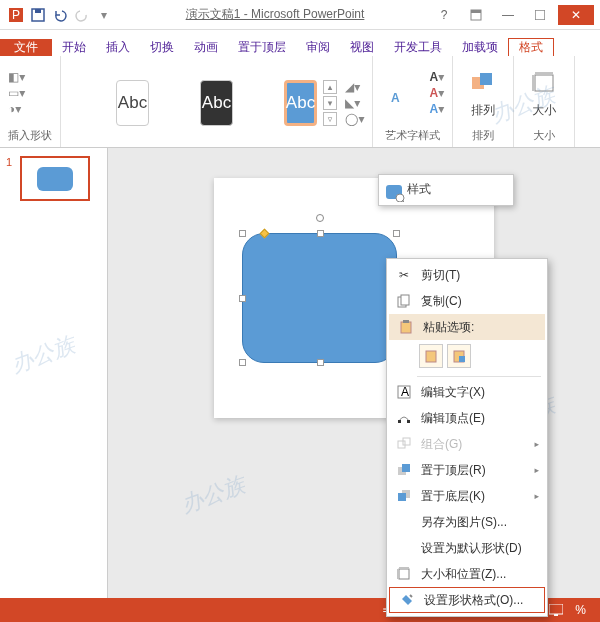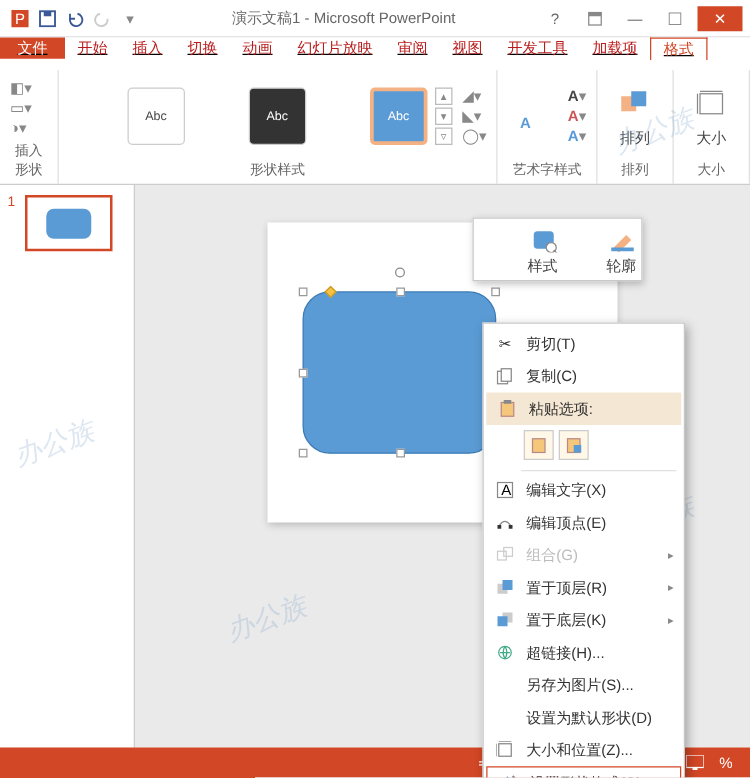--- a/index.html
+++ b/index.html
@@ -2,41 +2,41 @@
 <html><head>
 <meta charset="utf-8">
 <style>
 * { margin: 0; padding: 0; box-sizing: border-box; font-family: "Microsoft YaHei", "Segoe UI", sans-serif; font-size: 12px; }
 body { width: 600px; height: 622px; background: #fff; position: relative; overflow: hidden; }
 
 
 .titlebar { height: 30px; background: #fff; display: flex; align-items: center; border-bottom: 1px solid #ddd; }
 .qat { display: flex; gap: 2px; padding: 0 6px; align-items: center; }
 .qat-btn { width: 20px; height: 20px; display: flex; align-items: center; justify-content: center; }
-.title-text { flex: 1; text-align: center; color: #666; }
+.title-text { flex: 1; text-align: center; color: #666; text-decoration: underline; }
 .win-controls { display: flex; align-items: center; gap: 4px; padding-right: 6px; }
 .win-btn { width: 28px; height: 20px; display: flex; align-items: center; justify-content: center; color: #666; }
 .win-btn.close { background: #d24726; color: #fff; width: 36px; }
 
 
-.ribbon-tabs { height: 26px; background: #fff; display: flex; align-items: flex-start; text-decoration: underline; }
-.tab { padding: 0 10px; display: flex; align-items: center; color: #b91c1c; cursor: pointer; }
+.ribbon-tabs { height: 26px; background: #fff; display: flex; align-items: flex-end; }
+.tab { padding: 0 10px; display: flex; align-items: center; color: #4c1d95; cursor: pointer; }
 .tab.file { background: #d24726; color: #fff; padding: 0 14px; }
 .tab.context { color: #d24726; border: 1px solid #d24726; border-bottom: none; }
 
 
 .ribbon { height: 92px; background: #fff; border-bottom: 1px solid #ccc; display: flex; }
 .group { border-right: 1px solid #e0e0e0; padding: 4px 8px 2px 8px; display: flex; flex-direction: column; }
 .group-body { flex: 1; display: flex; align-items: center; gap: 4px; }
 .group-label { font-size: 11px; color: #666; text-align: center; padding: 2px 0; }
 
 .big-btn { width: 44px; display: flex; flex-direction: column; align-items: center; gap: 3px; color: #444; }
 .big-btn .ico { width: 32px; height: 32px; display: flex; align-items: center; justify-content: center; }
 
-.style-swatch { width: 46px; height: 46px; border: 1px solid #ccc; border-radius: 4px; display: flex; align-items: center; justify-content: center; font-size: 10px; margin-left: 47px; }
+.style-swatch { width: 33px; height: 46px; border: 1px solid #ccc; border-radius: 4px; display: flex; align-items: center; justify-content: center; font-size: 17px; margin-left: 47px; }
 .style-swatch.s1 { background: #fff; color: #444; }
 .style-swatch.s2 { background: #333; color: #fff; }
 .style-swatch.s3 { background: #5b9bd5; color: #fff; border: 3px solid #f4b183; }
 .gallery-expand { width: 14px; display: flex; flex-direction: column; gap: 2px; margin-left: 2px; }
 .gallery-expand div { height: 14px; border: 1px solid #bbb; font-size: 9px; display: flex; align-items: center; justify-content: center; color: #888; }
 
 
 .workspace { position: absolute; top: 148px; left: 0; right: 0; bottom: 24px; display: flex; background: #eaeaea; }
 .thumb-panel { width: 108px; background: #fff; border-right: 1px solid #ccc; padding: 8px 6px; }
 .thumb-item { display: flex; gap: 4px; }
@@ -54,21 +54,21 @@
 .handle.br { right: -4px; bottom: -4px; }
 .handle.tm { left: 50%; top: -4px; margin-left: -3px; }
 .handle.bm { left: 50%; bottom: -4px; margin-left: -3px; }
 .handle.ml { left: -4px; top: 50%; margin-top: -3px; }
 .handle.mr { right: -4px; top: 50%; margin-top: -3px; }
 .rot { position: absolute; left: 50%; top: -20px; margin-left: -4px; width: 8px; height: 8px; border: 1px solid #888; border-radius: 50%; background: #fff; }
 .rad-handle { position: absolute; left: 18px; top: -4px; width: 7px; height: 7px; background: #f6c246; border: 1px solid #c89a1f; transform: rotate(45deg); }
 
 
 .mini-toolbar { position: absolute; left: 378px; top: 174px; width: 136px; background: #fff; border: 1px solid #c8c8c8; box-shadow: 1px 2px 6px rgba(0,0,0,0.25); display: flex; padding: 6px 4px 2px 4px; z-index: 10; }
-.mini-item { flex: 1; display: flex; flex-direction: column; align-items: flex-end; gap: 2px; font-size: 11px; color: #444; }
+.mini-item { flex: 1; display: flex; flex-direction: row; align-items: flex-start; gap: 2px; font-size: 11px; color: #444; }
 .mini-ico { width: 22px; height: 22px; display: flex; align-items: center; justify-content: center; }
 
 
 .context-menu { position: absolute; left: 386px; top: 258px; width: 162px; background: #fff; border: 1px solid #c8c8c8; box-shadow: 2px 3px 8px rgba(0,0,0,0.3); z-index: 11; padding: 3px 0; }
 .menu-item { height: 26px; display: flex; align-items: center; padding: 0 8px; gap: 8px; color: #333; cursor: pointer; }
 .menu-item.disabled { color: #bbb; }
 .menu-item.header { font-weight: normal; background: #f4e7d4; margin: 0 2px; }
 .menu-item.last { border: 1px solid #d24726; margin: 0 2px; }
 .menu-ico { width: 18px; height: 18px; display: flex; align-items: center; justify-content: center; flex-shrink: 0; }
 .menu-sep { height: 1px; background: #e0e0e0; margin: 2px 6px 2px 30px; }
@@ -133,21 +133,21 @@
     <div class="win-btn close">✕</div>
   </div>
 </div>
 
 <div class="ribbon-tabs">
   <div class="tab file">文件</div>
   <div class="tab">开始</div>
   <div class="tab">插入</div>
   <div class="tab">切换</div>
   <div class="tab">动画</div>
-  <div class="tab">幻灯片放映</div>
+  <div class="tab">置于顶层</div>
   <div class="tab">审阅</div>
   <div class="tab">视图</div>
   <div class="tab">开发工具</div>
   <div class="tab">加载项</div>
   <div class="tab context">格式</div>
 </div>
 
 <div class="ribbon">
   <div class="group">
     <div class="group-body">
@@ -169,21 +169,20 @@
         <div>▴</div>
         <div>▾</div>
         <div>▿</div>
       </div>
       <div style="display:flex;flex-direction:column;gap:2px;margin-left:4px;color:#888;font-size:10px;">
         <div>◢▾</div>
         <div>◣▾</div>
         <div>◯▾</div>
       </div>
     </div>
-    <div class="group-label">形状样式</div>
   </div>
 
   <div class="group">
     <div class="group-body">
       <div class="big-btn">
         <div class="ico">
             <svg width="28" height="26">
               <text x="2" y="22" font-size="24" font-weight="bold" fill="#5b9bd5">A</text>
             </svg>
           </div>
@@ -259,29 +258,20 @@
   <div class="mini-item">
     <div class="mini-ico">
         <svg width="22" height="20">
           <rect x="3" y="3" width="16" height="14" rx="3" fill="#5b9bd5"></rect>
           <circle cx="17" cy="16" r="4" fill="#fff" stroke="#888"></circle>
           <path d="M19 18 L22 21" stroke="#888"></path>
         </svg>
       </div>
     <span>样式</span>
   </div>
-  <div class="mini-item">
-    <div class="mini-ico">
-        <svg width="22" height="20">
-          <path d="M4 16 L14 6 L18 10 L8 20" fill="#f4b183"></path>
-          <rect x="2" y="16" width="18" height="3" fill="#5b9bd5"></rect>
-        </svg>
-      </div>
-    <span>轮廓</span>
-  </div>
 </div>
 
 <div class="context-menu">
   <div class="menu-item">
     <div class="menu-ico">✂</div>
     <span>剪切(T)</span>
   </div>
   <div class="menu-item">
     <div class="menu-ico">
         <svg width="14" height="14">
@@ -355,29 +345,20 @@
   </div>
   <div class="menu-item">
     <div class="menu-ico">
         <svg width="14" height="14">
           <rect x="5" y="1" width="8" height="8" fill="#ccc"></rect>
           <rect x="1" y="4" width="8" height="8" fill="#5b9bd5"></rect>
         </svg>
       </div>
     <span>置于底层(K)</span>
     <span class="menu-arrow">▸</span>
-  </div>
-  <div class="menu-item">
-    <div class="menu-ico">
-        <svg width="14" height="14">
-          <circle cx="7" cy="7" r="5" fill="none" stroke="#4a8"></circle>
-          <path d="M3 7 L11 7 M7 2 Q10 7 7 12 M7 2 Q4 7 7 12" fill="none" stroke="#4a8"></path>
-        </svg>
-      </div>
-    <span>超链接(H)...</span>
   </div>
   <div class="menu-item">
     <div class="menu-ico"></div>
     <span>另存为图片(S)...</span>
   </div>
   <div class="menu-item">
     <div class="menu-ico"></div>
     <span>设置为默认形状(D)</span>
   </div>
   <div class="menu-item">

